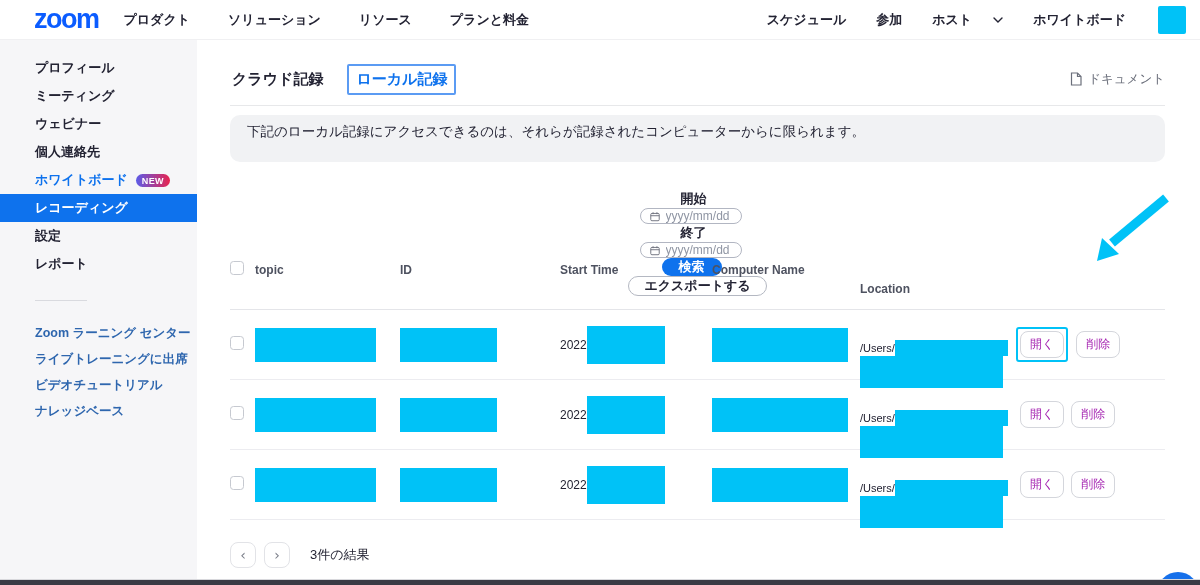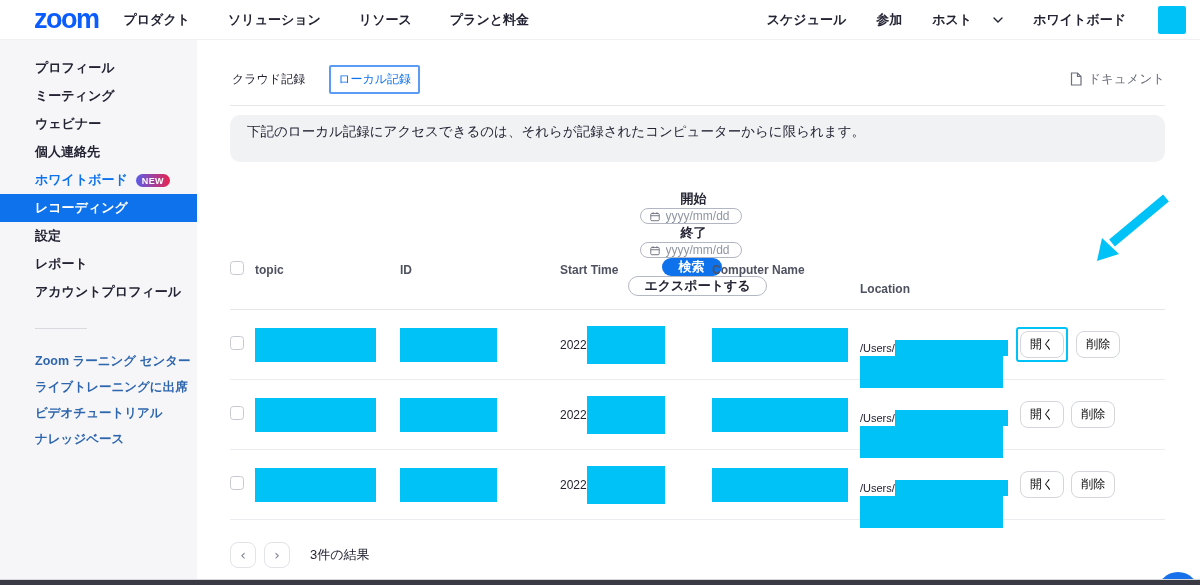--- a/index.html
+++ b/index.html
@@ -35,21 +35,21 @@
     background:linear-gradient(90deg,#5b5be8,#e8244f); letter-spacing:.3px;
   }
   .side-divider { width:52px; height:1px; background:#d9dadf; margin:22px 0 18px 35px; }
   .side-footer a {
     display:block; font-size:12.5px; font-weight:600; color:#2E66AE; text-decoration:none;
     padding:6px 10px 6px 35px; height:26px; cursor:pointer; white-space:nowrap;
   }
   
   .main { flex:1; padding:22px 35px 0 33px; position:relative; }
   .tabs-row { display:flex; align-items:center; height:34px; }
-  .tab { font-size:12px; font-weight:400; cursor:pointer; }
+  .tab { font-size:15px; font-weight:700; cursor:pointer; }
   .tab.inactive { color:#232333; margin-right:22px; padding:5px 2px; }
   .tab.active { color:#0E72ED; border:2px solid #5B9BF3; border-radius:2px; padding:4px 7px; }
   .doc-link { margin-left:auto; display:flex; align-items:center; gap:6px; font-size:12.5px; color:#6b6f7b; cursor:pointer; }
   .tabs-underline { height:1px; background:#e7e8ea; margin-top:9px; }
   .notice {
     margin-top:9px; background:#f1f2f4; border-radius:10px; padding:8px 17px;
     font-size:13.5px; color:#232333; height:47px;
   }
   
   .filters { display:flex; align-items:center; margin-top:28px; height:29px;flex-direction:column; }
@@ -91,21 +91,21 @@
   .block-id { width:97px; height:34px; }
   .start-cell { display:flex; align-items:center; font-size:12px; color:#232333; }
   .block-start { width:78px; height:38px; }
   .block-computer { width:136px; height:34px; }
   .loc-cell { width:148px; }
   .loc-line1 { display:flex; align-items:flex-start; }
   .loc-prefix { font-size:11px; color:#232333; line-height:16px; }
   .loc-line1 .redact { height:16px; flex:1; }
   .loc-block2 { width:143px; height:32px; }
   .action-btn {
-    background:#fff; border:1px solid #d4d6dc; border-radius:8px; color:#000000;
+    background:#fff; border:1px solid #d4d6dc; border-radius:8px; color:#a21caf;
     font-size:12px; padding:4px 9px; cursor:pointer; white-space:nowrap;
     font-family:"Liberation Sans","DejaVu Sans",sans-serif;
   }
   .actions { display:flex; align-items:center; gap:7px; }
   .highlight-box { border:2px solid #00C2F7; border-radius:3px; padding:2px; display:inline-flex; margin:-4px 1px -4px -4px; }
   
   .pagination { display:flex; align-items:center; margin-top:22px; }
   .page-btn {
     width:26px; height:26px; border:1px solid #e2e3e7; border-radius:8px; background:#fff;
     color:#7a7e89; font-size:14px; cursor:pointer; margin-right:8px; line-height:1;
@@ -164,23 +164,20 @@
     </div>
     <div class="side-item selected">
         <span>レコーディング</span>
       </div>
     <div class="side-item">
         <span>設定</span>
       </div>
     <div class="side-item">
         <span>レポート</span>
       </div>
-    <div class="side-item">
-        <span>アカウントプロフィール</span>
-      </div>
     <div class="side-divider"></div>
     <nav class="side-footer">
       <a>Zoom ラーニング センター</a>
       <a>ライブトレーニングに出席</a>
       <a>ビデオチュートリアル</a>
       <a>ナレッジベース</a>
     </nav>
   </aside>
 
   <main class="main">

